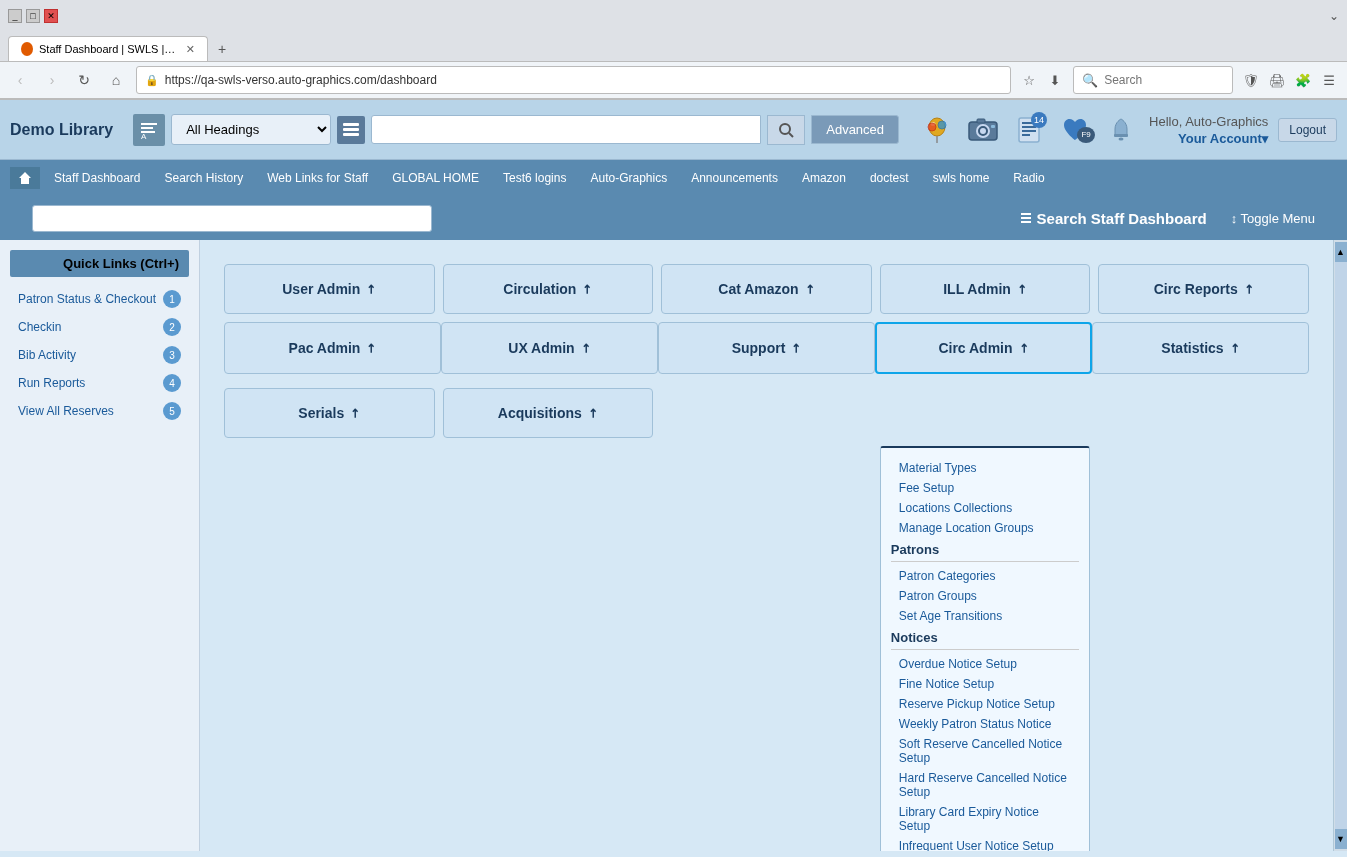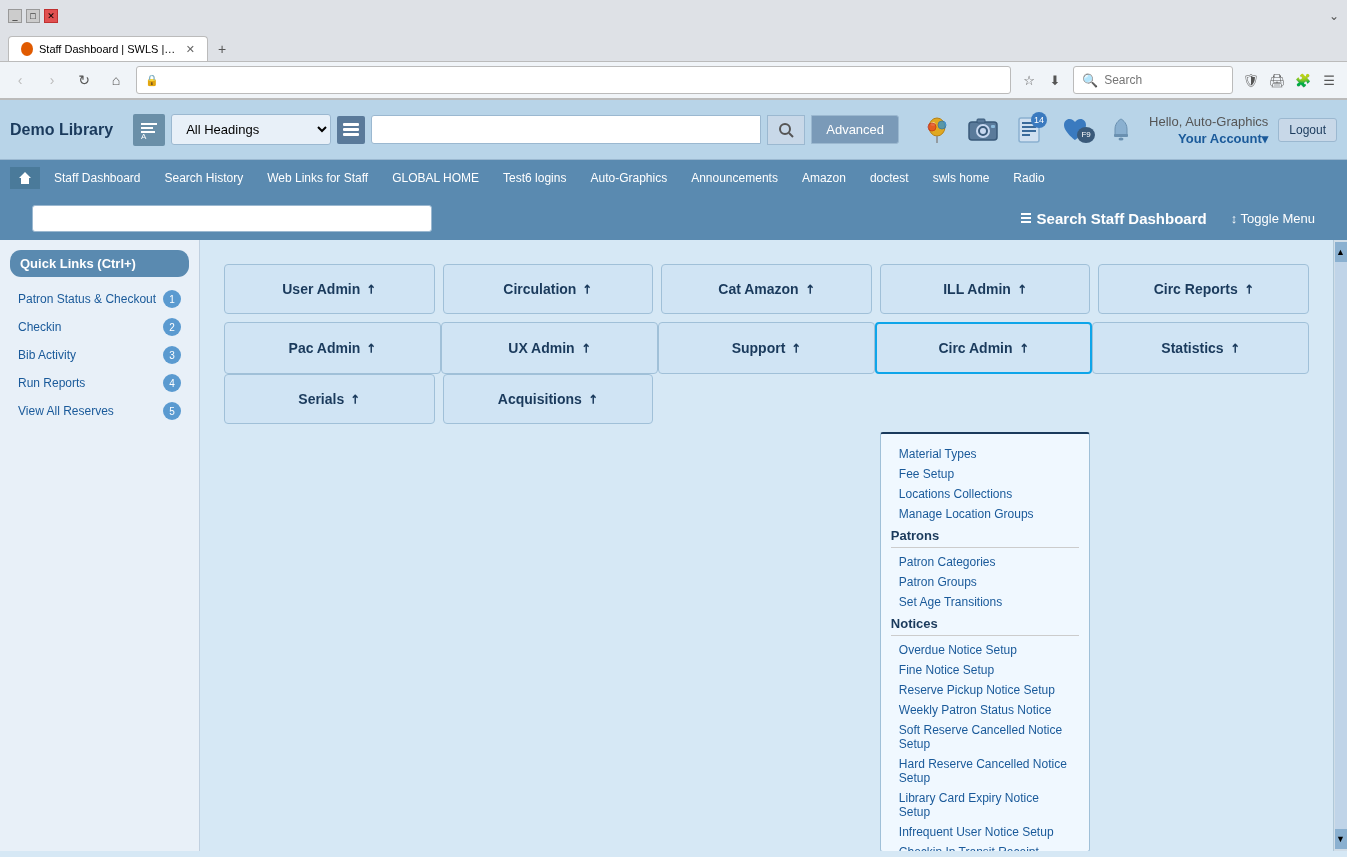--- a/index.html
+++ b/index.html
@@ -58,21 +58,21 @@
 
     
     .main-content { display: flex; height: calc(857px - 32px - 38px - 36px - 60px - 36px - 44px); overflow: hidden; }
 
     
     .dashboard-search { background: #5a8ab0; padding: 8px 32px; display: flex; align-items: center; justify-content: space-between; height: 44px; }
     .toggle-menu-btn { color: white; font-size: 13px; cursor: pointer; display: flex; align-items: center; gap: 4px; }
 
     
     .sidebar { width: 200px; background: #e8f0f8; border-right: 1px solid #c0d0e0; padding: 10px; flex-shrink: 0; }
-    .sidebar-title { background: #5a8ab0; color: #ffffff; padding: 6px 10px; font-size: 13px; font-weight: bold; border-radius: 11px; margin-bottom: 8px; text-align: left; }
+    .sidebar-title { background: #5a8ab0; color: #000000; padding: 6px 10px; font-size: 13px; font-weight: bold; border-radius: 2px; margin-bottom: 8px; text-align: right; }
     .sidebar-item { display: flex; align-items: center; justify-content: space-between; padding: 5px 8px; cursor: pointer; color: #1a5a9a; font-size: 12px; }
     .sidebar-badge { background: #5a9ad0; color: white; border-radius: 50%; width: 18px; height: 18px; display: flex; align-items: center; justify-content: center; font-size: 10px; }
 
     
     .grid-area { flex: 1; padding: 24px; overflow-y: auto; }
     .grid-btn { padding: 16px 10px; background: #d0e4f4; border: 1px solid #a0c0d8; border-radius: 4px; text-align: center; cursor: pointer; font-size: 14px; font-weight: bold; color: #1a3a5c; display: flex; align-items: center; justify-content: center; gap: 6px; }
     .grid-btn.active-selected { border: 2px solid #0ea5e9; background: #d0e4f4; }
     .arrow-icon { font-size: 12px; transform: rotate(-45deg); display: inline-block; }
 
     
@@ -110,20 +110,21 @@
     <div class="new-tab-btn">+</div>
   </div>
 
   <div class="address-bar">
     <div class="nav-btn disabled">‹</div>
     <div class="nav-btn disabled">›</div>
     <div class="nav-btn">↻</div>
     <div class="nav-btn">⌂</div>
     <div class="url-bar">
       <span class="url-secure">🔒</span>
+      <span class="url-text">https://qa-swls-verso.auto-graphics.com/dashboard</span>
     </div>
     <div class="addr-icons">
       <div class="addr-icon">☆</div>
       <div class="addr-icon">⬇</div>
     </div>
     <div class="browser-search">
       <span>🔍</span>
       <input type="text" style="border: none; outline: none; font-size: 12px; width: 100%; background: transparent;" placeholder="Search">
     </div>
     <div class="addr-icons">
@@ -309,21 +310,21 @@
       <div class="grid-btn">
         <span>ILL Admin</span>
         <span class="arrow-icon">↗</span>
       </div>
       <div class="grid-btn">
         <span>Circ Reports</span>
         <span class="arrow-icon">↗</span>
       </div>
     </div>
 
-    <div style="display: grid; grid-template-columns: 1fr 1fr 1fr 1fr 1fr; margin-bottom: 0;">
+    <div style="display: grid; grid-template-columns: 1fr 1fr 1fr 1fr 1fr; margin-bottom: 14px;">
       <div class="grid-btn">
         <span>Pac Admin</span>
         <span class="arrow-icon">↗</span>
       </div>
       <div class="grid-btn">
         <span>UX Admin</span>
         <span class="arrow-icon">↗</span>
       </div>
       <div class="grid-btn">
         <span>Support</span>

